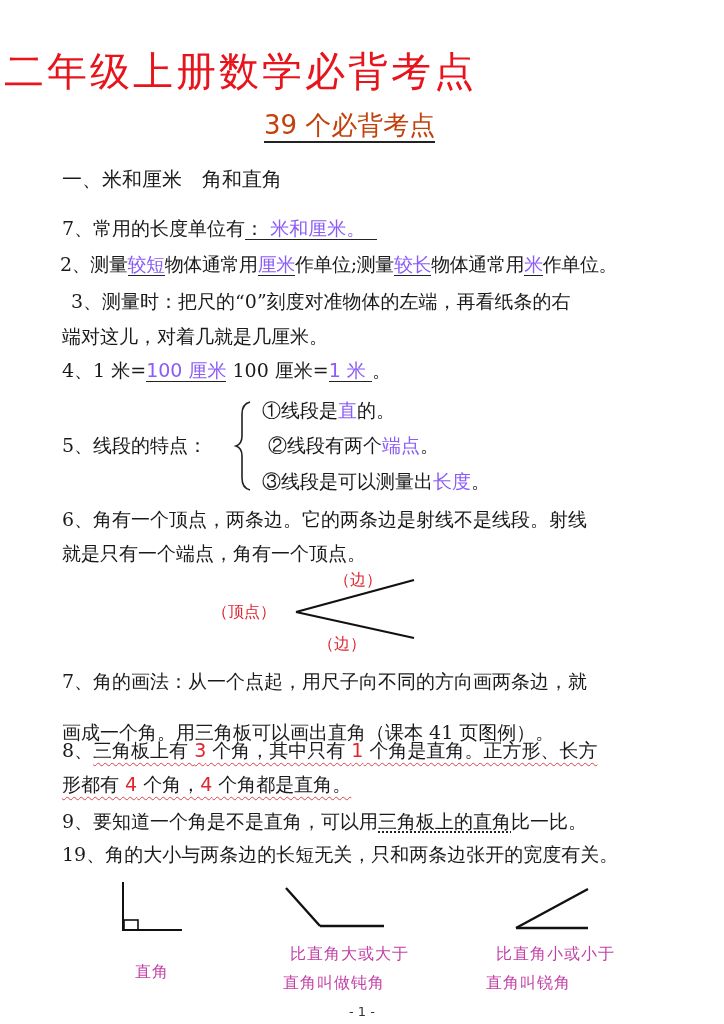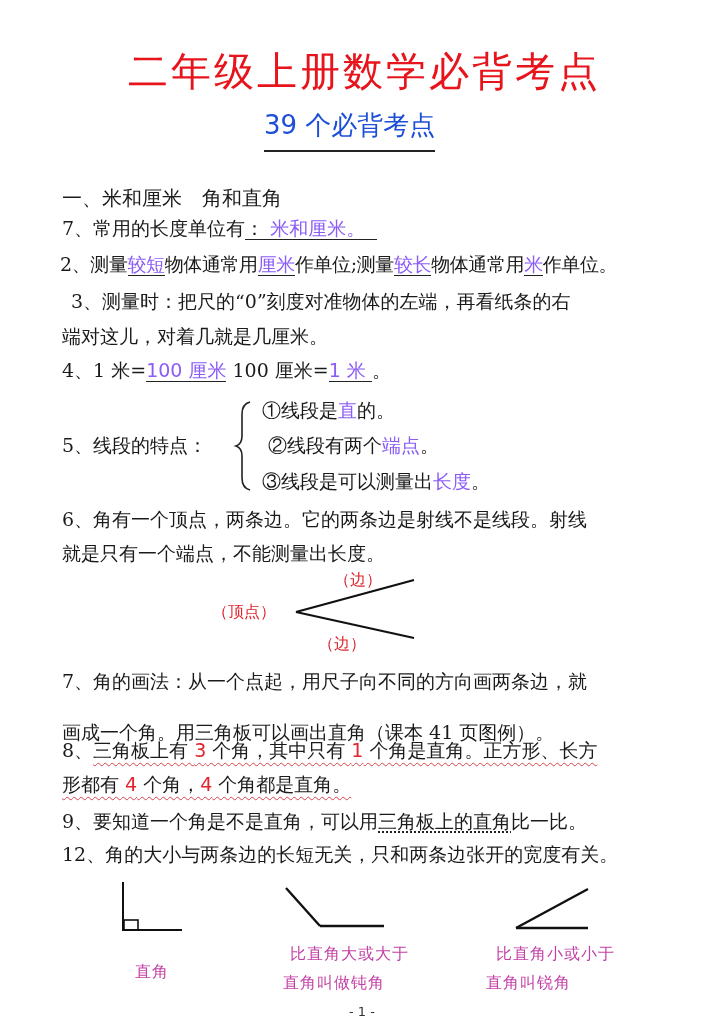--- a/index.html
+++ b/index.html
@@ -1,42 +1,42 @@
 <!DOCTYPE html>
 <html><head>
 <meta charset="utf-8">
 <style>
   html, body { margin:0; padding:0; background:#ffffff; }
   body { width:724px; height:1024px; position:relative; overflow:hidden;
          font-family:"DejaVu Serif","Liberation Serif",serif; color:#1a1a1a; }
   .abs { position:absolute; white-space:nowrap; }
-  .title { left:12px; width:589px; top:44px; text-align:right; font-size:40px; color:#e8141c;
+  .title { left:4px; width:589px; top:44px; text-align:left; font-size:40px; color:#e8141c;
            font-family:"DejaVu Sans","Liberation Sans",sans-serif; letter-spacing:3px; }
-  .subtitle { left:264px; top:110px; font-size:26px; color:#1d4ed8;
+  .subtitle { left:264px; top:110px; font-size:26px; color:#c2410c;
               font-family:"DejaVu Sans","Liberation Sans",sans-serif;
-              border-bottom:2px solid #222; padding-bottom:10px; line-height:30px; }
+              border-bottom:2px solid #222; padding-bottom:1px; line-height:30px; }
   .line { font-size:19px; line-height:26px; left:62px; }
   .pink { color:#8b5cf6; font-family:"DejaVu Sans","Liberation Sans",sans-serif; }
   .red { color:#e0252e; font-family:"DejaVu Sans","Liberation Sans",sans-serif; }
   .ul { border-bottom:1.5px solid #222; }
   .wavy { text-decoration:underline wavy #d9434a; text-decoration-thickness:1px; text-underline-offset:5px; }
   .dotted { text-decoration:underline dotted #222; text-underline-offset:4px; }
   .label-red { color:#e0252e; font-size:16px; font-family:"DejaVu Sans","Liberation Sans",sans-serif; }
   .label-pink { color:#c23fa6; font-size:16px; font-family:"DejaVu Sans","Liberation Sans",sans-serif; letter-spacing:1px; }
   .footer { left:0; width:724px; top:1004px; text-align:center; font-size:13px; color:#333;
             font-family:"DejaVu Sans","Liberation Sans",sans-serif; }
   svg.fig { position:absolute; left:0; top:0; }
 </style>
 </head>
 <body>
 
 <div class="abs title">二年级上册数学必背考点</div>
 <div class="abs subtitle">39 个必背考点</div>
 
-<div class="abs line" style="top:185px;font-size:20px;">一、米和厘米　角和直角</div>
+<div class="abs line" style="top:166px;font-size:20px;">一、米和厘米　角和直角</div>
 
 <div class="abs line" style="top:215px;">
   <span>7、常用的长度单位有</span><span class="ul"><span>：</span> <span class="pink">米和厘米。</span>&nbsp;&nbsp;</span>
 </div>
 
 <div class="abs line" style="top:251px;left:60px;letter-spacing:-0.4px;">
   <span>2、测量</span><span class="pink ul">较短</span><span>物体通常用</span><span class="pink ul">厘米</span><span>作单位;测量</span><span class="pink ul">较长</span><span>物体通常用</span><span class="pink ul">米</span><span>作单位。</span>
 </div>
 
 <div class="abs line" style="top:288px;margin-left:9px;">3、测量时：把尺的“0”刻度对准物体的左端，再看纸条的右</div>
@@ -54,21 +54,21 @@
   <span>①线段是</span><span class="pink">直</span><span>的。</span>
 </div>
 <div class="abs line" style="top:432px;left:268px;">
   <span>②线段有两个</span><span class="pink">端点</span><span>。</span>
 </div>
 <div class="abs line" style="top:468px;left:262px;">
   <span>③线段是可以测量出</span><span class="pink">长度</span><span>。</span>
 </div>
 
 <div class="abs line" style="top:506px;">6、角有一个顶点，两条边。它的两条边是射线不是线段。射线</div>
-<div class="abs line" style="top:540px;">就是只有一个端点，不能测量出长度。</div>
+<div class="abs line" style="top:540px;">就是只有一个端点，角有一个顶点。</div>
 
 <svg class="fig" width="724" height="1024" style="pointer-events:none;">
   <line x1="296" y1="612" x2="414" y2="580" stroke="#111" stroke-width="2.2"></line>
   <line x1="296" y1="612" x2="414" y2="638" stroke="#111" stroke-width="2.2"></line>
 </svg>
 <div class="abs label-red" style="left:212px;top:602px;">（顶点）</div>
 <div class="abs label-red" style="left:334px;top:570px;">（边）</div>
 <div class="abs label-red" style="left:318px;top:634px;">（边）</div>
 
 <div class="abs line" style="top:668px;">7、角的画法：从一个点起，用尺子向不同的方向画两条边，就</div>
@@ -78,21 +78,21 @@
   <span>8、</span><span class="wavy"><span>三角板上有 </span><span class="red">3</span><span> 个角，其中只有 </span><span class="red">1</span><span> 个角是直角。正方形、长方</span></span>
 </div>
 <div class="abs line" style="top:771px;">
   <span class="wavy"><span>形都有 </span><span class="red">4</span><span> 个角，</span><span class="red">4</span><span> 个角都是直角。</span></span>
 </div>
 
 <div class="abs line" style="top:808px;">
   <span>9、要知道一个角是不是直角，可以用</span><span class="dotted">三角板上的直角</span><span>比一比。</span>
 </div>
 
-<div class="abs line" style="top:841px;">12、角的大小与两条边的长短无关，只和两条边张开的宽度有关。</div>
+<div class="abs line" style="top:841px;">19、角的大小与两条边的长短无关，只和两条边张开的宽度有关。</div>
 
 <svg class="fig" width="724" height="1024" style="pointer-events:none;">
 
   <g>
     <line x1="123" y1="882" x2="123" y2="930" stroke="#111" stroke-width="2"></line>
     <line x1="122" y1="930" x2="182" y2="930" stroke="#111" stroke-width="2"></line>
     <rect x="124" y="920" width="14" height="10" fill="none" stroke="#111" stroke-width="1.6"></rect>
   </g>
 
   <g>

